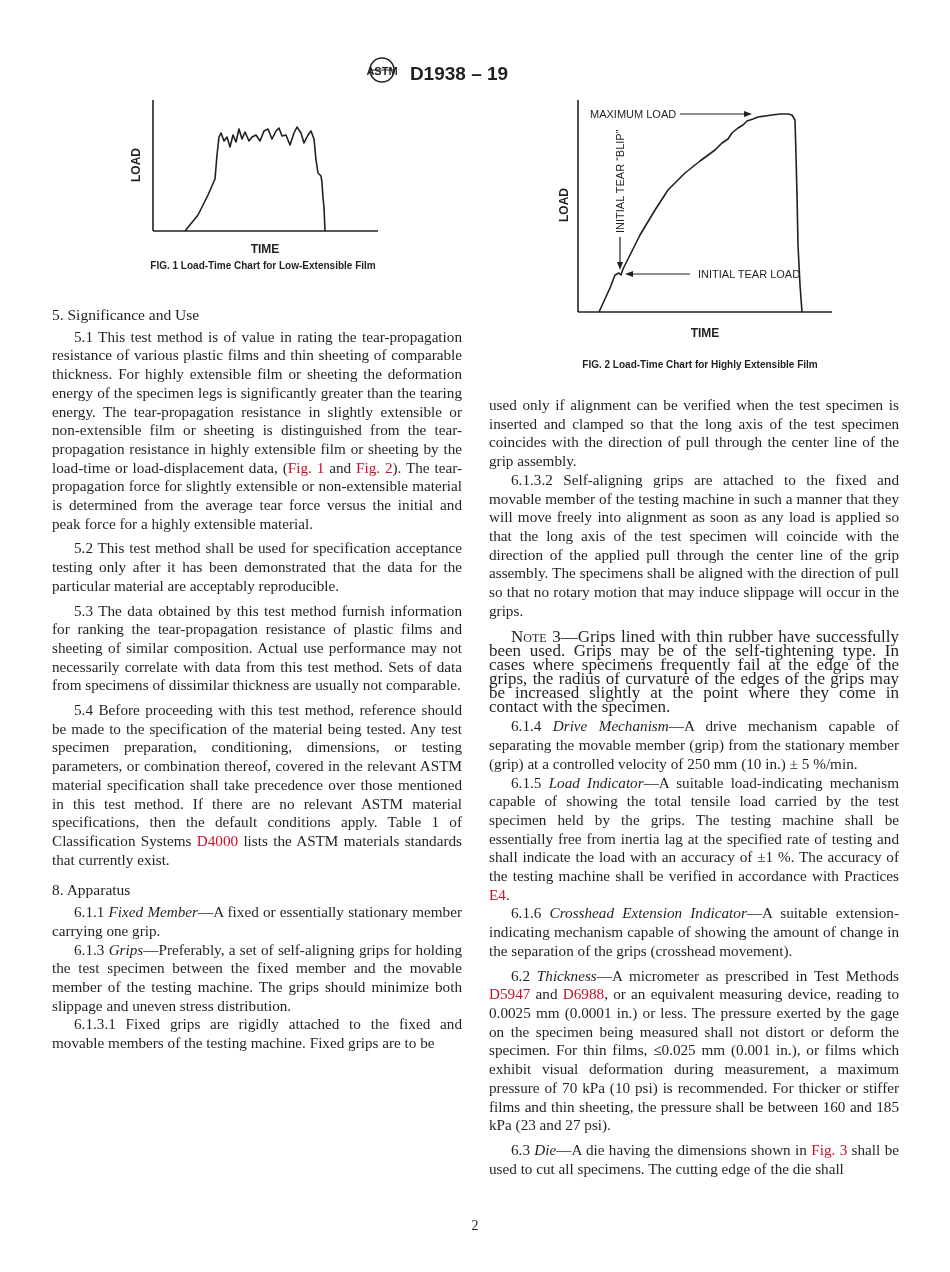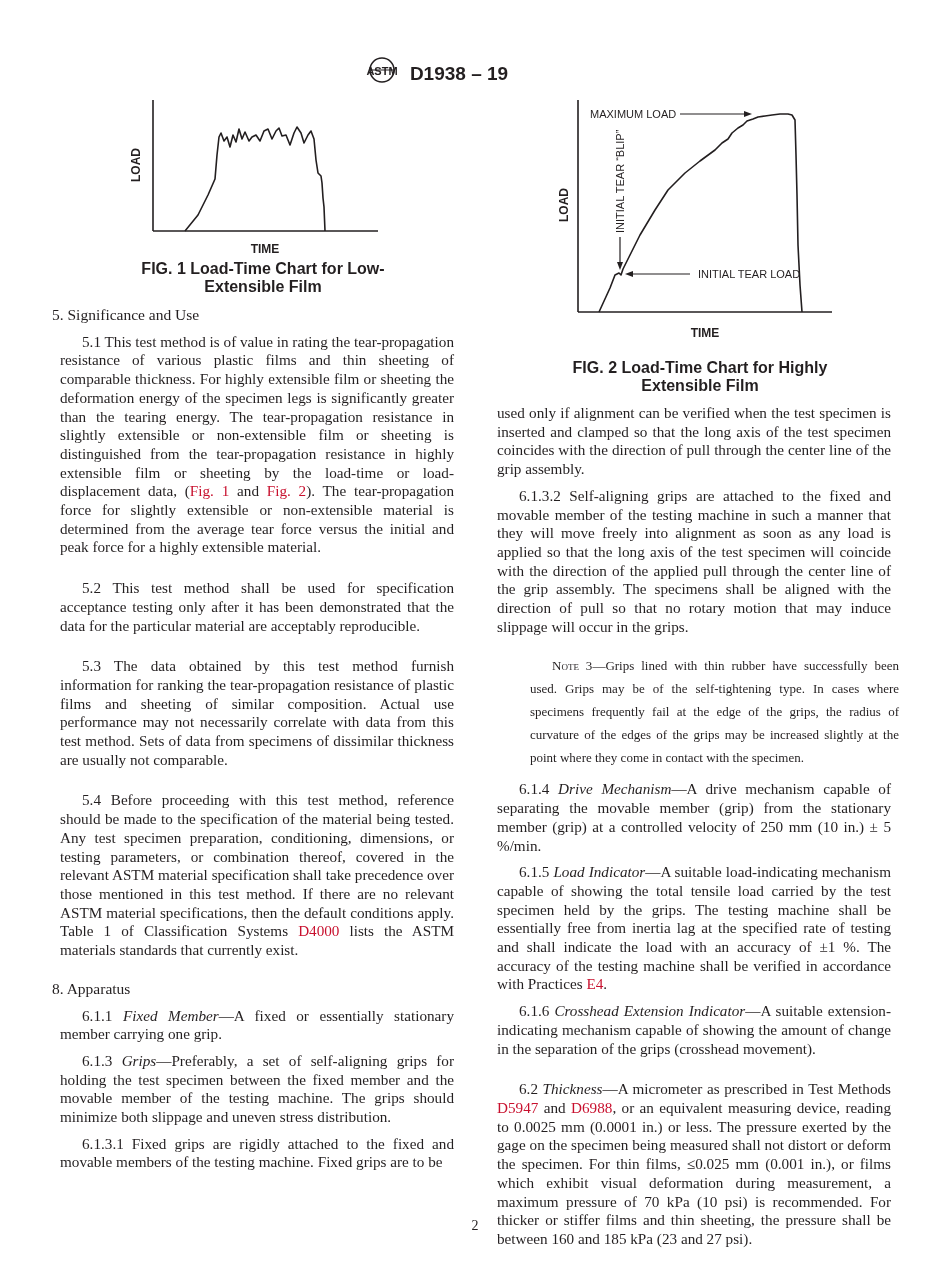--- a/index.html
+++ b/index.html
@@ -4,29 +4,29 @@
 <style>
   html, body { margin: 0; padding: 0; background: #ffffff; }
   body { width: 950px; height: 1272px; position: relative; overflow: hidden;
          font-family: "Liberation Serif", serif; color: #231f20; }
   .header { position: absolute; top: 55px; left: 0; width: 870px; text-align: center; }
   .header .logo { display: inline-block; vertical-align: middle; width: 40px; height: 28px; }
   .header .code { display: inline-block; vertical-align: middle; font-family: "Liberation Sans", sans-serif;
                   font-weight: bold; font-size: 19px; margin-left: 4px; margin-top: 8px; }
   .fig { position: absolute; }
   .fig svg { display: block; }
-  .fig .caption { font-family: "Liberation Sans", sans-serif; font-weight: bold; font-size: 16px;
+  .fig .caption { font-family: "Liberation Sans", sans-serif; font-weight: bold; font-size: 10px;
                   text-align: center; }
   .col { position: absolute; width: 410px; font-size: 15.2px; line-height: 18.7px; text-align: justify; }
-  .col p { margin: 8px; text-indent: 22px; hyphens: manual; }
+  .col p { margin: 0; text-indent: 22px; hyphens: manual; }
   .col p.noindent { text-indent: 0; }
   .col h2 { font-size: 15.5px; font-weight: normal; margin: 0 0 3px 0; }
   .col .gap { height: 6px; }
   .col .sgap { height: 8px; }
-  .note { font-size: 13px; line-height: 23px; text-indent: 22px; text-align: justify; margin-left: 41px; }
+  .note { font-size: 17px; line-height: 14px; text-indent: 22px; text-align: justify; }
   .note .sc { font-variant: small-caps; }
   a.link { color: #c8102e; text-decoration: none; }
   em { font-style: italic; }
   .pagenum { position: absolute; top: 1218px; left: 0; width: 950px; text-align: center; font-size: 14px; }
 </style>
 </head>
 <body>
 
 <div class="header">
   <svg class="logo" viewBox="0 0 40 28">

